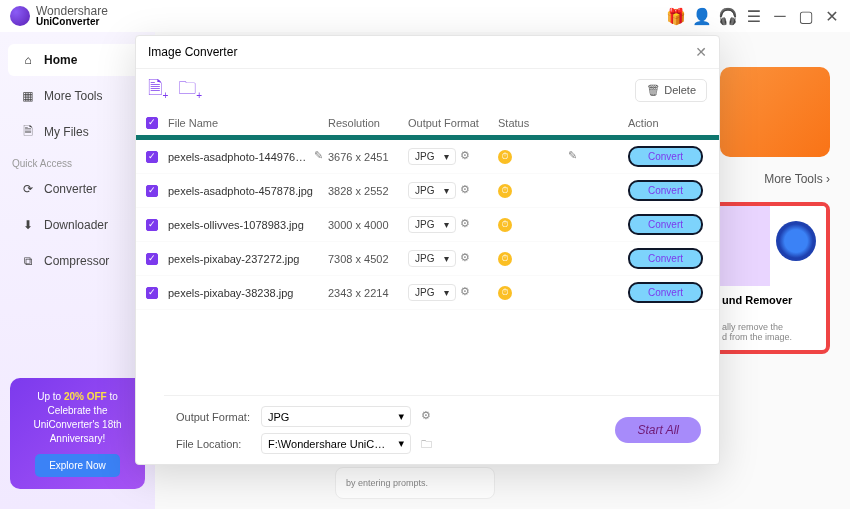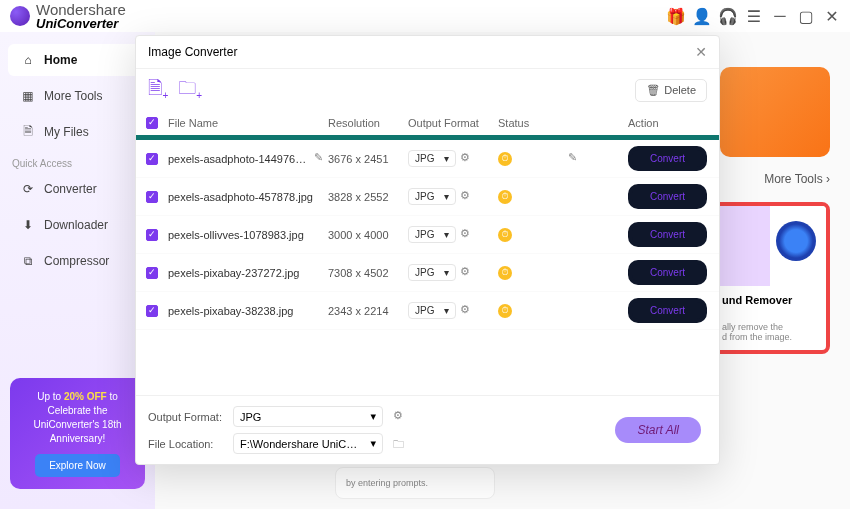--- a/index.html
+++ b/index.html
@@ -1,22 +1,22 @@
 <!DOCTYPE html>
 <html><head>
 <meta charset="utf-8">
 <style>
 * { margin: 0; padding: 0; box-sizing: border-box; font-family: -apple-system, "Segoe UI", Arial, sans-serif; }
 body { width: 850px; height: 509px; background: #fff; overflow: hidden; position: relative; }
 
 .app-header { height: 32px; display: flex; align-items: center; padding: 0 10px; justify-content: space-between; }
 .app-header .brand { display: flex; align-items: center; gap: 6px; font-size: 12px; }
 .brand .logo { width: 20px; height: 20px; background: radial-gradient(circle at 30% 30%, #8b5cf6, #5b21b6); border-radius: 50%; }
-.brand .ws { font-weight: 400; font-size: 15px; color: #555; line-height: 1; }
-.brand .uc { font-weight: 700; font-size: 13px; line-height: 1; font-style: italic; }
+.brand .ws { font-weight: 400; font-size: 12px; color: #555; line-height: 1; }
+.brand .uc { font-weight: 700; font-size: 10px; line-height: 1; }
 .header-controls { display: flex; align-items: center; gap: 10px; }
 .hc-ic { width: 16px; height: 16px; display: flex; align-items: center; justify-content: center; color: #555; cursor: pointer; }
 
 .main-layout { display: flex; height: 477px; }
 .sidebar { width: 155px; background: linear-gradient(180deg, #f8f5ff, #f1e9ff); padding: 10px 0; display: flex; flex-direction: column; }
 .sb-item { display: flex; align-items: center; gap: 8px; padding: 8px 12px; font-size: 12px; color: #444; cursor: pointer; margin: 2px 8px; border-radius: 6px; }
 .sb-item.active { background: #fff; font-weight: 700; color: #111; }
 .sb-item .sic { width: 16px; height: 16px; display: flex; align-items: center; justify-content: center; }
 .qa-label { font-size: 10px; color: #999; padding: 8px 12px 2px; }
 .promo { margin: auto 10px 10px; background: linear-gradient(135deg, #7c3aed, #a855f7); border-radius: 10px; padding: 12px 8px; color: #fff; text-align: center; }
@@ -51,23 +51,23 @@
 .chk { width: 12px; height: 12px; border: 1.5px solid #7c3aed; background: #7c3aed; position: relative; cursor: pointer; border-radius: 2px; }
 .chk::after { content: "✓"; position: absolute; color: #fff; font-size: 9px; left: 1px; top: -1px; }
 .fname { display: flex; align-items: center; gap: 6px; overflow: hidden; }
 .fname span { white-space: nowrap; overflow: hidden; text-overflow: ellipsis; }
 .reso { color: #555; }
 .fmt { display: flex; align-items: center; gap: 4px; }
 .fmt-sel { border: 1px solid #e5e5e5; border-radius: 4px; padding: 2px 6px; font-size: 10px; width: 48px; display: flex; justify-content: space-between; align-items: center; cursor: pointer; }
 .gear { width: 16px; height: 16px; color: #888; cursor: pointer; }
 .status-ic { width: 14px; height: 14px; border-radius: 50%; background: #fbbf24; display: flex; align-items: center; justify-content: center; color: #fff; font-size: 9px; }
 .edit-in-row { width: 15px; height: 15px; color: #888; cursor: pointer; }
-.conv-btn { border: 4px solid #0f172a; background: #0f172a; color: #7c3aed; border-radius: 10px; padding: 3px 18px; font-size: 10px; cursor: pointer; }
-
-.modal-foot { border-top: 1px solid #f0f0f0; padding: 10px 12px; display: grid; grid-template-columns: 75px 150px 20px 90px; gap: 6px 10px; align-items: center; font-size: 11px; position: relative; }
+.conv-btn { border: 2px solid #0f172a; background: #7dd3fc; color: #7c3aed; border-radius: 10px; padding: 3px 18px; font-size: 10px; cursor: pointer; }
+
+.modal-foot { border-top: 1px solid #f0f0f0; padding: 10px 12px; display: grid; grid-template-columns: 75px 150px 20px 90px; gap: 6px 10px; align-items: center; font-size: 11px; position: relative; margin-left: 28px; }
 .foot-lbl { color: #555; }
 .foot-sel { border: 1px solid #e5e5e5; border-radius: 4px; padding: 3px 6px; display: flex; justify-content: space-between; align-items: center; cursor: pointer; font-size: 11px; }
 .start-btn { position: absolute; right: 18px; top: 50%; transform: translateY(-50%); background: #a78bfa; color: #701a75; border: none; padding: 6px 22px; border-radius: 14px; font-size: 12px; cursor: pointer; font-style: italic; }
 </style>
 </head>
 <body>
 
 <div class="app-header">
   <div class="brand">
     <div class="logo"></div>

